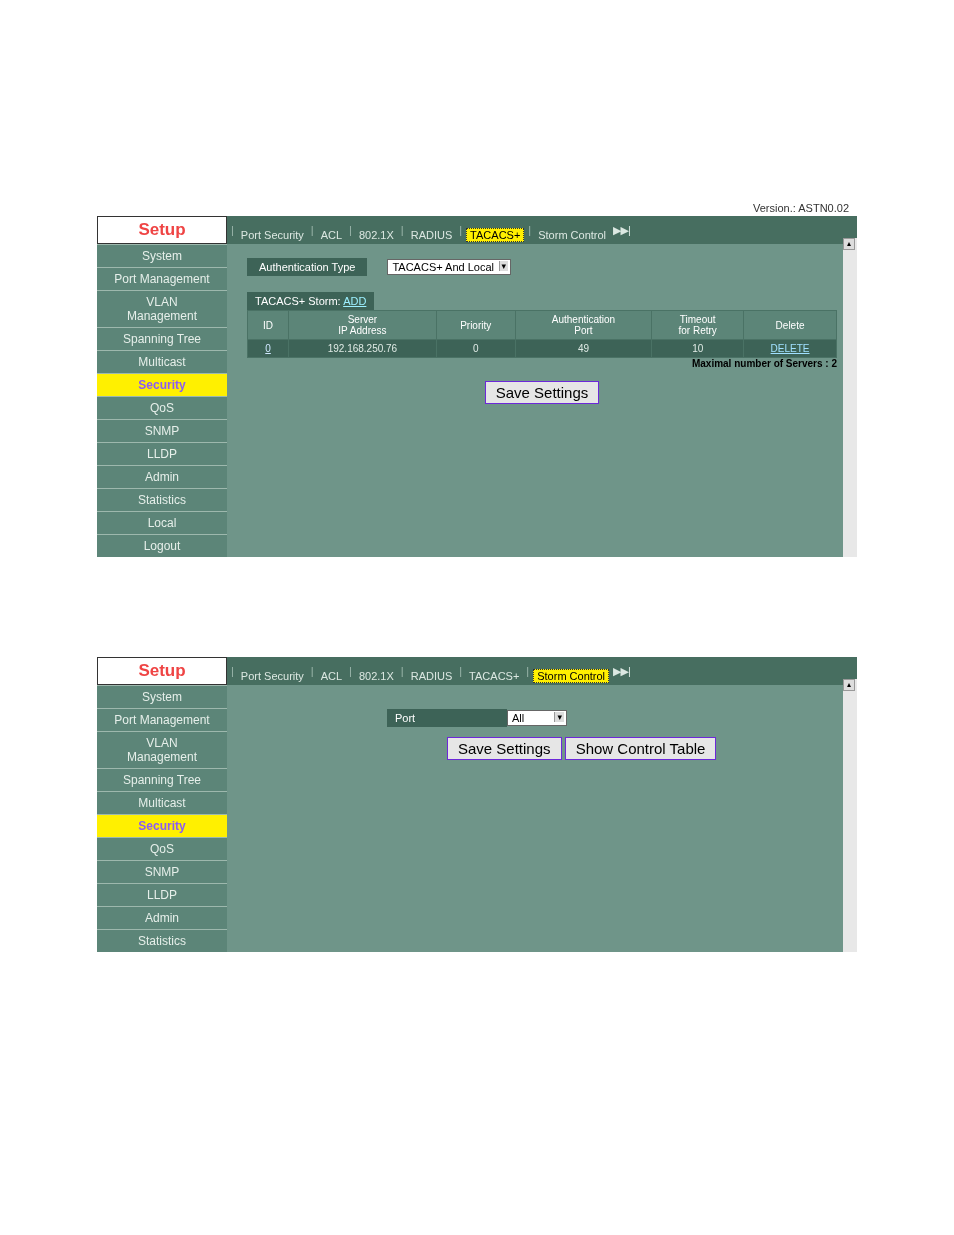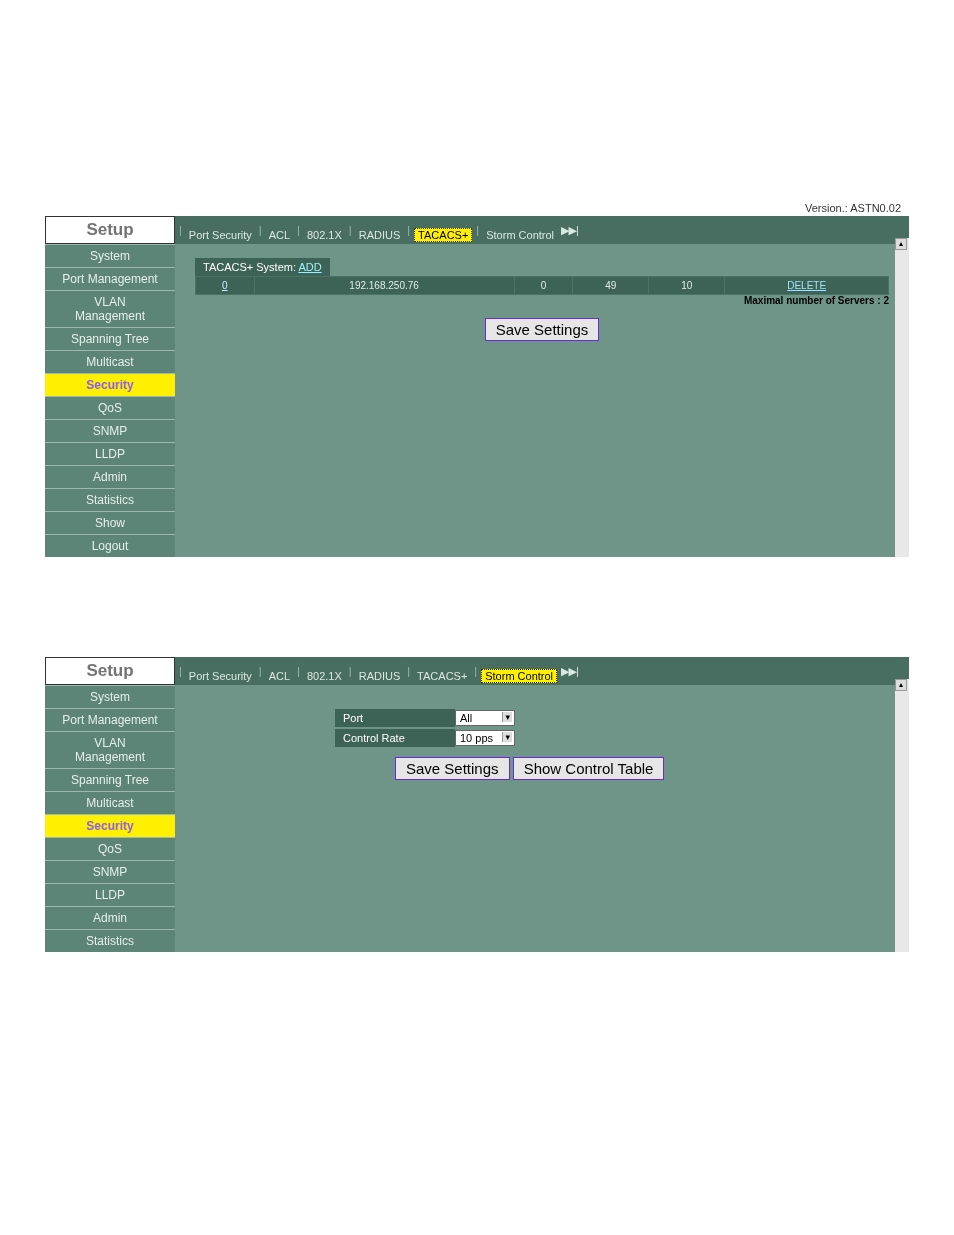--- a/index.html
+++ b/index.html
@@ -1,21 +1,21 @@
 <!DOCTYPE html>
 <html><head>
 <meta charset="utf-8">
 <style>
   * { box-sizing: border-box; margin: 0; padding: 0; }
   body { background: #fff; font-family: Arial, sans-serif; font-size: 11px; }
-  .figure { width: 864px; margin: 200px auto 60px auto; position: relative; }
+  .figure { width: 760px; margin: 200px auto 60px auto; position: relative; }
   .version { text-align: right; font-size: 11px; color: #333; padding: 2px 8px; }
   .main-row { display: flex; }
   .sidebar { width: 130px; background: #5c8578; }
-  .sidebar-title { background: #fff; color: #737373; font-weight: bold; font-size: 17px; text-align: center; padding: 3px 0; border: 1px solid #333; }
+  .sidebar-title { background: #fff; color: #ef4444; font-weight: bold; font-size: 17px; text-align: center; padding: 3px 0; border: 1px solid #333; }
   .sidebar-item { color: #e6efea; text-align: center; padding: 4px 16px; font-size: 12px; border-top: 1px solid #9db8ad; cursor: pointer; }
   .sidebar-item.active { background: #fff000; color: #8b5cf6; font-weight: bold; }
   .sidebar-item:first-of-type { border-top: none; }
   .content { flex: 1; background: #6f9589; position: relative; min-height: 340px; }
   .tabbar { background: #476e60; display: flex; align-items: center; padding: 2px 4px; gap: 4px; color: #dce8e2; font-size: 11px; }
   .tab-sep { color: #9db8ad; }
   .tab { color: #dce8e2; cursor: pointer; padding: 1px 3px; margin-top: 10px; }
   .tab.active { background: #fff000; color: #000; border: 1px dotted #333; padding: 0 3px; }
   .tab-arrows { font-size: 11px; letter-spacing: -1px; }
   .scroll-up { position: absolute; right: 2px; top: 22px; width: 12px; height: 12px; background: #ddd; border: 1px solid #999; font-size: 8px; text-align: center; line-height: 10px; }
@@ -56,21 +56,21 @@
       <div class="sidebar-item">Port Management</div>
       <div class="sidebar-item">VLAN Management</div>
       <div class="sidebar-item">Spanning Tree</div>
       <div class="sidebar-item">Multicast</div>
       <div class="sidebar-item active">Security</div>
       <div class="sidebar-item">QoS</div>
       <div class="sidebar-item">SNMP</div>
       <div class="sidebar-item">LLDP</div>
       <div class="sidebar-item">Admin</div>
       <div class="sidebar-item">Statistics</div>
-      <div class="sidebar-item">Show</div>
+      <div class="sidebar-item">Local</div>
       <div class="sidebar-item">Logout</div>
     </div>
     <div class="content">
       <div class="tabbar">
         <span class="tab-sep">|</span>
         <span class="tab">Port Security</span>
         <span class="tab-sep">|</span>
         <span class="tab">ACL</span>
         <span class="tab-sep">|</span>
         <span class="tab">802.1X</span>
@@ -78,28 +78,40 @@
         <span class="tab">RADIUS</span>
         <span class="tab-sep">|</span>
         <span class="tab active">TACACS+</span>
         <span class="tab-sep">|</span>
         <span class="tab">Storm Control</span>
         <span class="tab-arrows">▶▶|</span>
       </div>
       <div class="gray-edge"></div>
       <div class="scroll-up">▴</div>
       <div class="panel">
+        <div class="auth-row">
+          <span class="lbl-box">Authentication Type</span>
+          <span class="dd">TACACS+ And Local</span>
+        </div>
         <div>
           <span class="server-head">
-            <span>TACACS+ System:</span>
+            <span>TACACS+ Storm:</span>
             <span class="add">ADD</span>
           </span>
         </div>
         <table class="srv">
           <tbody>
+              <tr>
+            <th>ID</th>
+            <th>Server<br>IP Address</th>
+            <th>Priority</th>
+            <th>Authentication<br>Port</th>
+            <th>Timeout<br>for Retry</th>
+            <th>Delete</th>
+          </tr>
           <tr>
             <td><span class="id-link">0</span></td>
             <td>192.168.250.76</td>
             <td>0</td>
             <td>49</td>
             <td>10</td>
             <td><span class="del-link">DELETE</span></td>
           </tr>
         </tbody>
           </table>
@@ -145,24 +157,20 @@
         <span class="tab-arrows">▶▶|</span>
       </div>
       <div class="gray-edge"></div>
       <div class="scroll-up">▴</div>
       <div class="panel">
         <div class="form-block">
           <div class="form-row">
             <span class="form-lbl">Port</span>
             <span class="form-val"><span class="dd">All</span></span>
           </div>
-          <div class="form-row">
-            <span class="form-lbl">Control Rate</span>
-            <span class="form-val"><span class="dd">10 pps</span></span>
-          </div>
         </div>
         <div class="btn-row2">
           <span class="btn">Save Settings</span>
           <span class="btn">Show Control Table</span>
         </div>
       </div>
     </div>
   </div>
 </div>
 

